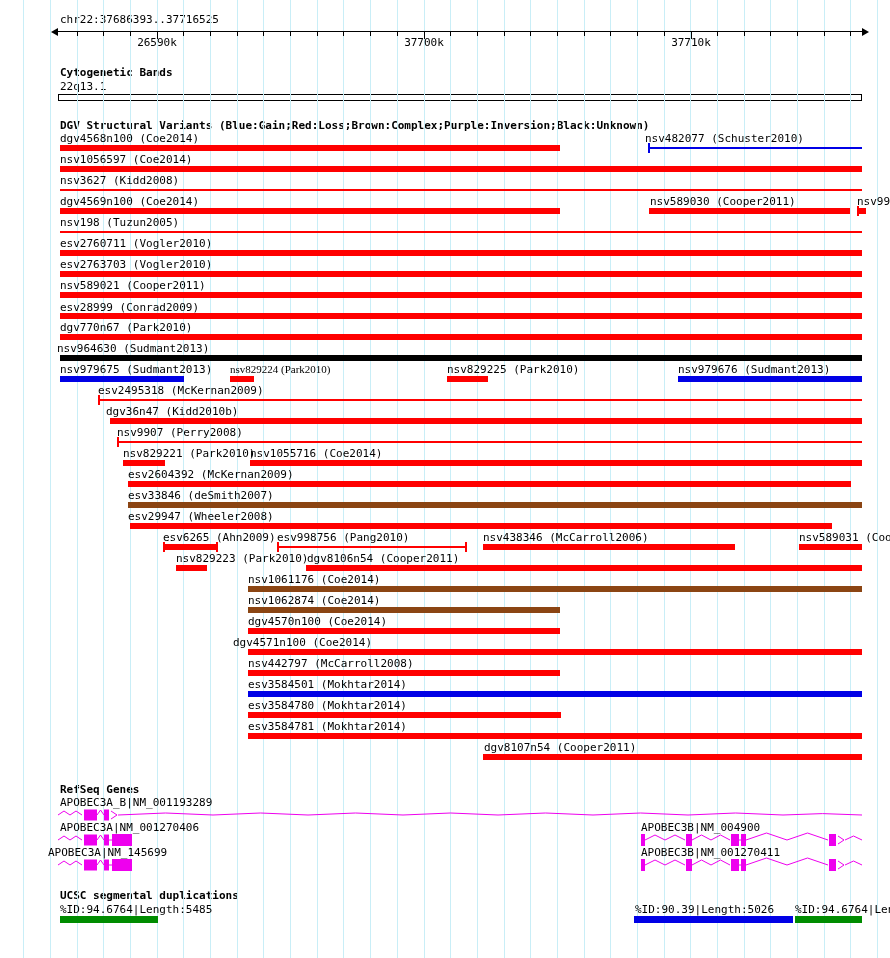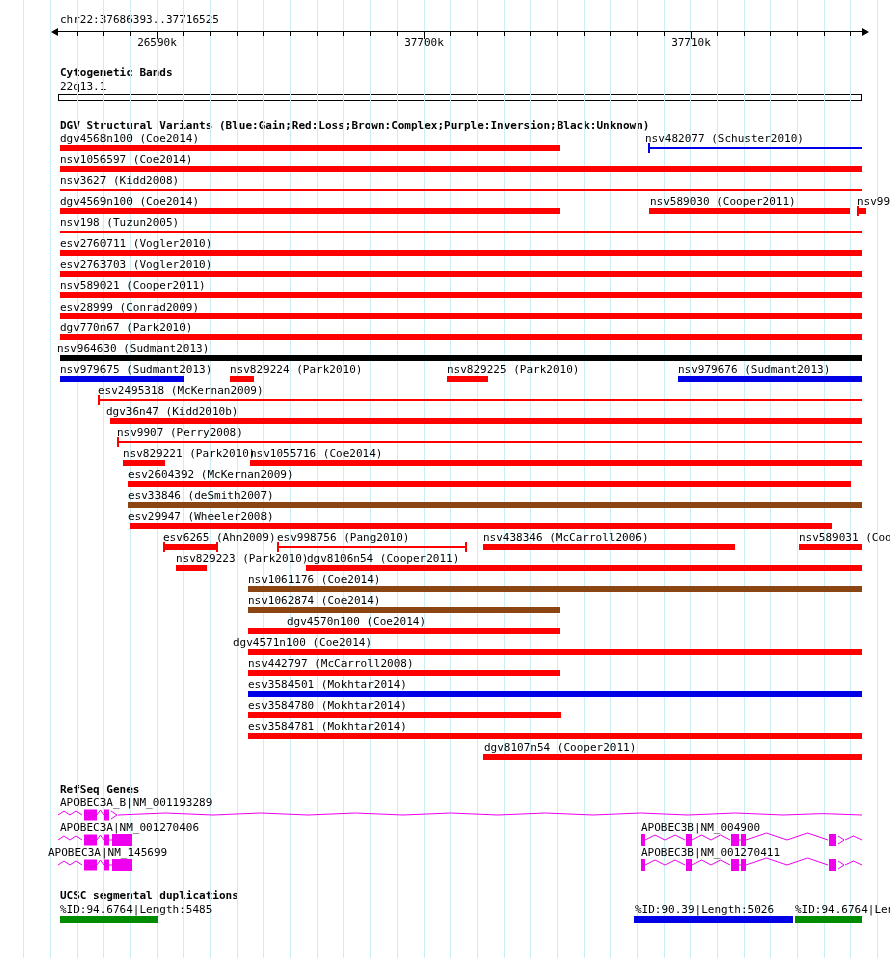--- a/index.html
+++ b/index.html
@@ -128,21 +128,21 @@
     <div class="lbl" style="left: 60px; top: 280px;">nsv589021 (Cooper2011)</div>
     <div class="bar" style="left: 60px; top: 292px; width: 802px; height: 6px; background: rgb(255, 0, 0);"></div>
     <div class="lbl" style="left: 60px; top: 302px;">esv28999 (Conrad2009)</div>
     <div class="bar" style="left: 60px; top: 313px; width: 802px; height: 6px; background: rgb(255, 0, 0);"></div>
     <div class="lbl" style="left: 60px; top: 322px;">dgv770n67 (Park2010)</div>
     <div class="bar" style="left: 60px; top: 334px; width: 802px; height: 6px; background: rgb(255, 0, 0);"></div>
     <div class="lbl" style="left: 57px; top: 343px;">nsv964630 (Sudmant2013)</div>
     <div class="bar" style="left: 60px; top: 355px; width: 802px; height: 6px; background: rgb(0, 0, 0);"></div>
     <div class="lbl" style="left: 60px; top: 364px;">nsv979675 (Sudmant2013)</div>
     <div class="bar" style="left: 60px; top: 376px; width: 124px; height: 6px; background: rgb(0, 0, 230);"></div>
-    <div class="lbl" style="left: 230px; top: 364px;">nsv829224 (Park2010)</div>
+    <div class="lbl" style="left: 230px; top: 364px; font-family: Liberation Serif, serif;">nsv829224 (Park2010)</div>
     <div class="bar" style="left: 230px; top: 376px; width: 24px; height: 6px; background: rgb(255, 0, 0);"></div>
     <div class="lbl" style="left: 447px; top: 364px;">nsv829225 (Park2010)</div>
     <div class="bar" style="left: 447px; top: 376px; width: 41px; height: 6px; background: rgb(255, 0, 0);"></div>
     <div class="lbl" style="left: 678px; top: 364px;">nsv979676 (Sudmant2013)</div>
     <div class="bar" style="left: 678px; top: 376px; width: 184px; height: 6px; background: rgb(0, 0, 230);"></div>
     <div class="lbl" style="left: 98px; top: 385px;">esv2495318 (McKernan2009)</div>
     <div class="bar" style="left: 98px; top: 399px; width: 764px; height: 2px; background: rgb(255, 0, 0);"></div>
     <div class="vtick" style="left: 98px; top: 395px; height: 10px; background: rgb(255, 0, 0);"></div>
     <div class="lbl" style="left: 106px; top: 406px;">dgv36n47 (Kidd2010b)</div>
     <div class="bar" style="left: 110px; top: 418px; width: 752px; height: 6px; background: rgb(255, 0, 0);"></div>
@@ -172,21 +172,21 @@
     <div class="lbl" style="left: 799px; top: 532px;">nsv589031 (Cooper2011)</div>
     <div class="bar" style="left: 799px; top: 544px; width: 63px; height: 6px; background: rgb(255, 0, 0);"></div>
     <div class="lbl" style="left: 176px; top: 553px;">nsv829223 (Park2010)</div>
     <div class="bar" style="left: 176px; top: 565px; width: 31px; height: 6px; background: rgb(255, 0, 0);"></div>
     <div class="lbl" style="left: 307px; top: 553px;">dgv8106n54 (Cooper2011)</div>
     <div class="bar" style="left: 306px; top: 565px; width: 556px; height: 6px; background: rgb(255, 0, 0);"></div>
     <div class="lbl" style="left: 248px; top: 574px;">nsv1061176 (Coe2014)</div>
     <div class="bar" style="left: 248px; top: 586px; width: 614px; height: 6px; background: rgb(139, 69, 19);"></div>
     <div class="lbl" style="left: 248px; top: 595px;">nsv1062874 (Coe2014)</div>
     <div class="bar" style="left: 248px; top: 607px; width: 312px; height: 6px; background: rgb(139, 69, 19);"></div>
-    <div class="lbl" style="left: 248px; top: 616px; margin-left: 39px;">dgv4570n100 (Coe2014)</div>
+    <div class="lbl" style="left: 248px; top: 616px;">dgv4570n100 (Coe2014)</div>
     <div class="bar" style="left: 248px; top: 628px; width: 312px; height: 6px; background: rgb(255, 0, 0);"></div>
     <div class="lbl" style="left: 233px; top: 637px;">dgv4571n100 (Coe2014)</div>
     <div class="bar" style="left: 248px; top: 649px; width: 614px; height: 6px; background: rgb(255, 0, 0);"></div>
     <div class="lbl" style="left: 248px; top: 658px;">nsv442797 (McCarroll2008)</div>
     <div class="bar" style="left: 248px; top: 670px; width: 312px; height: 6px; background: rgb(255, 0, 0);"></div>
     <div class="lbl" style="left: 248px; top: 679px;">esv3584501 (Mokhtar2014)</div>
     <div class="bar" style="left: 248px; top: 691px; width: 614px; height: 6px; background: rgb(0, 0, 230);"></div>
     <div class="lbl" style="left: 248px; top: 700px;">esv3584780 (Mokhtar2014)</div>
     <div class="bar" style="left: 248px; top: 712px; width: 313px; height: 6px; background: rgb(255, 0, 0);"></div>
     <div class="lbl" style="left: 248px; top: 721px;">esv3584781 (Mokhtar2014)</div>

